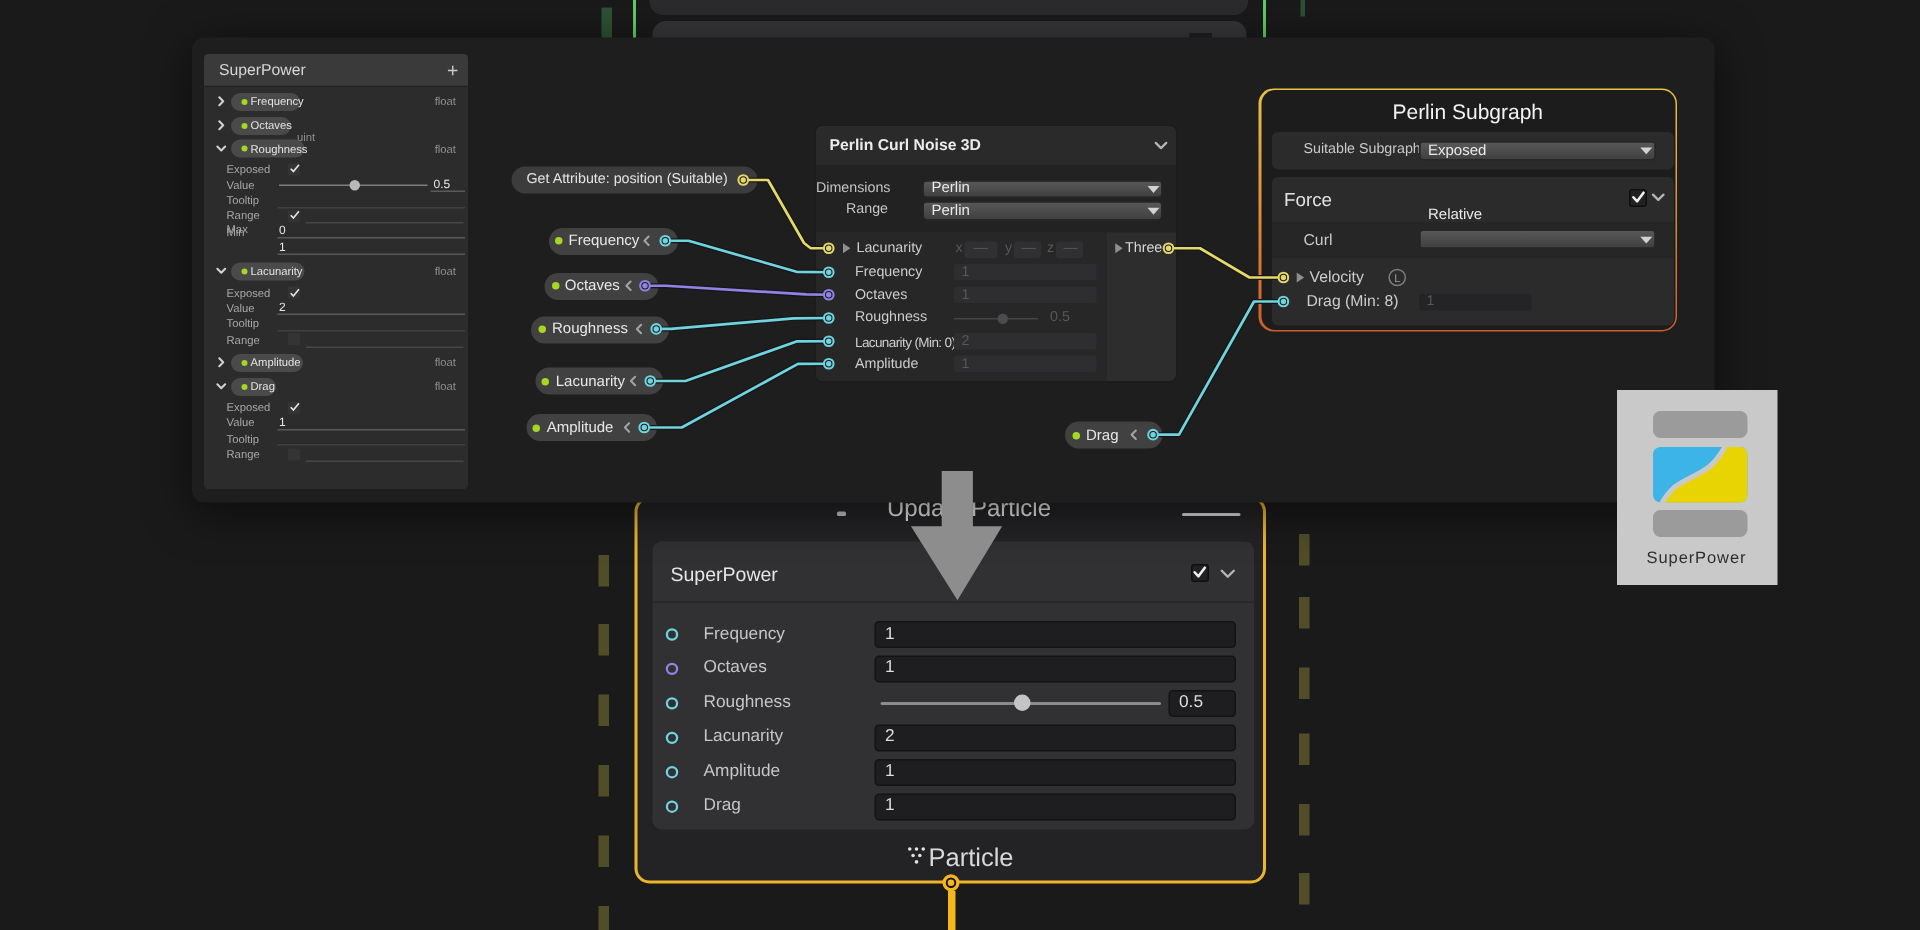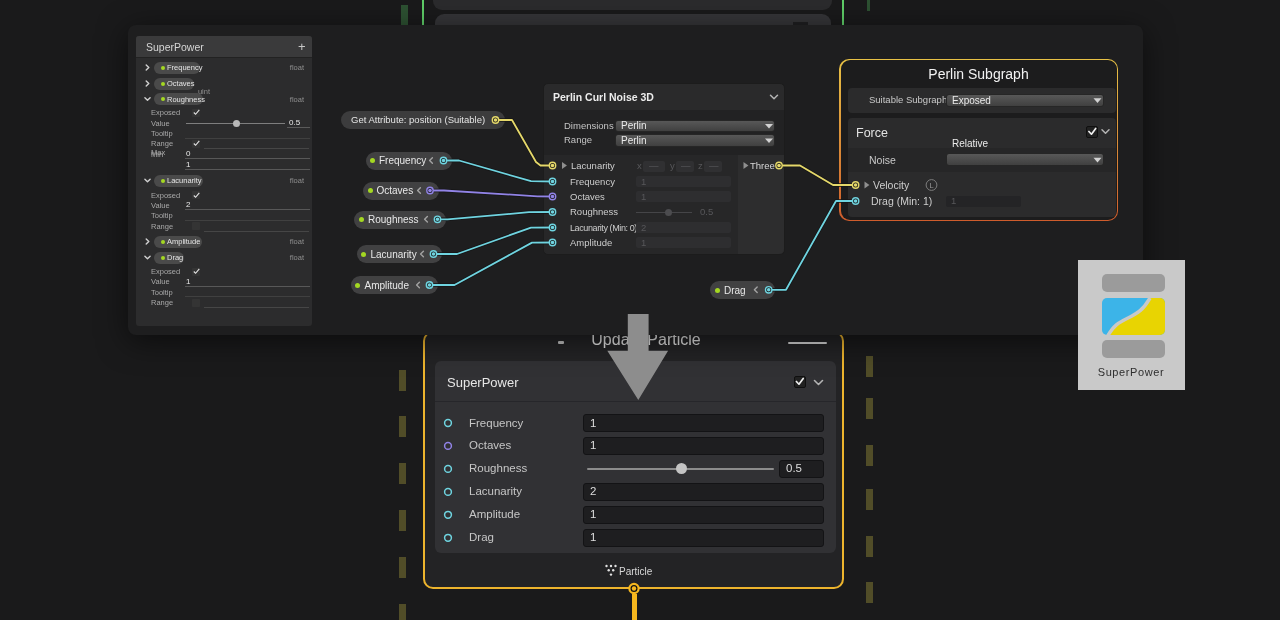--- a/index.html
+++ b/index.html
@@ -44,21 +44,21 @@
 <div class="tx" style="left:469px;top:506.3px;font-size:11.5px;line-height:17px;color:#c6c6c6;">Amplitude</div>
 <div class="d" style="left:583px;top:506.0px;width:241px;height:17.6px;background:#1e1e20;border:1px solid #131315;border-radius:3px"></div>
 <div class="tx" style="left:590px;top:506.3px;font-size:11.5px;line-height:17px;color:#dedede;">1</div>
 <div class="tx" style="left:469px;top:529.2px;font-size:11.5px;line-height:17px;color:#c6c6c6;">Drag</div>
 <div class="d" style="left:583px;top:529.0px;width:241px;height:17.6px;background:#1e1e20;border:1px solid #131315;border-radius:3px"></div>
 <div class="tx" style="left:590px;top:529.2px;font-size:11.5px;line-height:17px;color:#dedede;">1</div>
 <div class="d" style="left:587px;top:467.9px;width:187px;height:2px;background:#8c8c8c;border-radius:1px"></div>
 <div class="d" style="left:675.5px;top:463.4px;width:11px;height:11px;background:#c4c4c4;border-radius:50%"></div>
 <div class="d" style="left:779px;top:460.1px;width:45px;height:17.6px;background:#1e1e20;border:1px solid #131315;border-radius:3px"></div>
 <div class="tx" style="left:786px;top:460.4px;font-size:11.5px;line-height:17px;color:#dedede;">0.5</div>
-<div class="tx" style="left:619px;top:562.5px;font-size:10px;line-height:17px;color:#d8d8d8;">Particle</div>
+<div class="tx" style="left:619px;top:562.5px;font-size:17px;line-height:17px;color:#d8d8d8;">Particle</div>
 <div class="d" style="left:631.5px;top:594px;width:5px;height:26px;background:#f6b71e"></div>
 <div class="d" style="left:128px;top:25px;width:1015px;height:310px;background:#1e1e1f;border-radius:8px;box-shadow:0 6px 30px rgba(0,0,0,0.55)"></div>
 <div class="d" style="left:136px;top:36px;width:176px;height:290px;background:#2c2c2d;border-radius:3px"></div>
 <div class="d" style="left:136px;top:36px;width:176px;height:22px;background:#3a3a3b;border-radius:3px 3px 0 0;border-bottom:1px solid #222"></div>
 <div class="tx" style="left:146px;top:39.0px;font-size:10.5px;line-height:16px;color:#d6d6d6;">SuperPower</div>
 <div class="tx" style="left:298px;top:37.0px;font-size:13px;line-height:20px;color:#c8c8c8;">+</div>
 <div class="d" style="left:154px;top:61.5px;width:46px;height:12px;background:#4a4a4a;border-radius:6px"></div>
 <div class="d" style="left:161px;top:65.5px;width:4px;height:4px;background:#a4d822;border-radius:50%"></div>
 <div class="tx" style="left:167px;top:62.0px;font-size:7.5px;line-height:11px;color:#e4e4e4;">Frequency</div>
 <div class="tx" style="left:104px;top:62.0px;width:200px;text-align:right;font-size:7.5px;line-height:11px;color:#8f8f8f;">float</div>
@@ -150,21 +150,21 @@
 <div class="d" style="left:355.0px;top:282.5px;width:5px;height:5px;background:#a4d822;border-radius:50%"></div>
 <div class="tx" style="left:364.5px;top:277.5px;font-size:10px;line-height:15px;color:#e8e8e8;">Amplitude</div>
 <div class="d" style="left:710px;top:281px;width:65px;height:18px;background:#414142;border-radius:9px"></div>
 <div class="d" style="left:714.5px;top:287.5px;width:5px;height:5px;background:#a4d822;border-radius:50%"></div>
 <div class="tx" style="left:724px;top:282.5px;font-size:10px;line-height:15px;color:#e8e8e8;">Drag</div>
 <div class="d" style="left:543px;top:83px;width:242px;height:172px;background:#2a2a2b;border-radius:5px;border:1px solid #1c1c1c"></div>
 <div class="d" style="left:544px;top:110px;width:240px;height:45px;background:#222223"></div>
 <div class="d" style="left:544px;top:155px;width:240px;height:99px;background:#272728;border-radius:0 0 5px 5px"></div>
 <div class="d" style="left:738px;top:155px;width:46px;height:99px;background:#2d2d2e;border-radius:0 0 5px 0"></div>
 <div class="tx" style="left:553px;top:88.5px;font-size:10.5px;line-height:16px;color:#ececec;font-weight:bold">Perlin Curl Noise 3D</div>
-<div class="tx" style="left:564px;top:118.5px;font-size:9.5px;line-height:14px;color:#c4c4c4;">Dimensions</div>
+<div class="tx" style="left:544px;top:118.5px;font-size:9.5px;line-height:14px;color:#c4c4c4;">Dimensions</div>
 <div class="tx" style="left:564px;top:133.0px;font-size:9.5px;line-height:14px;color:#c4c4c4;">Range</div>
 <div class="d" style="left:615px;top:119.5px;width:160px;height:12.5px;background:linear-gradient(#585858,#404040);border:1px solid #262626;border-radius:3px"></div>
 <div class="tx" style="left:621px;top:118.2px;font-size:10px;line-height:15px;color:#eaeaea;">Perlin</div>
 <div class="d" style="left:615px;top:134px;width:160px;height:12.5px;background:linear-gradient(#585858,#404040);border:1px solid #262626;border-radius:3px"></div>
 <div class="tx" style="left:621px;top:132.8px;font-size:10px;line-height:15px;color:#eaeaea;">Perlin</div>
 <div class="tx" style="left:571px;top:158.5px;font-size:9.5px;line-height:14px;color:#cdcdcd;">Lacunarity</div>
 <div class="tx" style="left:570px;top:174.5px;font-size:9.5px;line-height:14px;color:#cdcdcd;">Frequency</div>
 <div class="tx" style="left:570px;top:189.5px;font-size:9.5px;line-height:14px;color:#cdcdcd;">Octaves</div>
 <div class="tx" style="left:570px;top:205.0px;font-size:9.5px;line-height:14px;color:#cdcdcd;">Roughness</div>
 <div class="tx" style="left:570px;top:220.5px;font-size:9px;line-height:14px;color:#cdcdcd;letter-spacing:-0.4px">Lacunarity (Min: 0)</div>
@@ -193,25 +193,25 @@
 <div class="d" style="left:839px;top:58.5px;width:279px;height:162.5px;background:linear-gradient(#e8c245,#cf5c2c);border-radius:10px"></div>
 <div class="d" style="left:840.5px;top:60px;width:276px;height:159.5px;background:#1c1c1d;border-radius:9px"></div>
 <div class="tx" style="left:778.5px;top:64.0px;width:400px;text-align:center;font-size:14px;line-height:21px;color:#f2f2f2;">Perlin Subgraph</div>
 <div class="d" style="left:847.5px;top:87.5px;width:268px;height:25px;background:#2b2b2c;border-radius:4px"></div>
 <div class="tx" style="left:869px;top:93.0px;font-size:9.5px;line-height:14px;color:#c9c9c9;">Suitable Subgraph</div>
 <div class="d" style="left:946px;top:93.5px;width:158px;height:13px;background:linear-gradient(#585858,#404040);border:1px solid #262626;border-radius:3px"></div>
 <div class="tx" style="left:952px;top:92.5px;font-size:10px;line-height:15px;color:#eaeaea;">Exposed</div>
 <div class="d" style="left:847.5px;top:117.5px;width:268px;height:99.5px;background:#2b2b2c;border-radius:4px"></div>
 <div class="tx" style="left:856px;top:124.0px;font-size:12.5px;line-height:19px;color:#e2e2e2;">Force</div>
 <div class="d" style="left:847.5px;top:147.5px;width:268px;height:24.5px;background:#262627"></div>
-<div class="tx" style="left:869px;top:152.0px;font-size:10.5px;line-height:16px;color:#c9c9c9;">Noise</div>
+<div class="tx" style="left:869px;top:152.0px;font-size:10.5px;line-height:16px;color:#c9c9c9;">Curl</div>
 <div class="d" style="left:946px;top:153px;width:158px;height:13px;background:linear-gradient(#585858,#404040);border:1px solid #262626;border-radius:3px"></div>
 <div class="tx" style="left:952px;top:136px;font-size:10px;line-height:15px;color:#eaeaea;">Relative</div>
 <div class="tx" style="left:873px;top:177.0px;font-size:10.5px;line-height:16px;color:#cdcdcd;">Velocity</div>
-<div class="tx" style="left:871px;top:193.0px;font-size:10.5px;line-height:16px;color:#cdcdcd;">Drag (Min: 1)</div>
+<div class="tx" style="left:871px;top:193.0px;font-size:10.5px;line-height:16px;color:#cdcdcd;">Drag (Min: 8)</div>
 <div class="d" style="left:946px;top:195.5px;width:75px;height:11px;background:#242426;border-radius:2px"></div>
 <div class="tx" style="left:951px;top:194.0px;font-size:9.5px;line-height:14px;color:#57575a;">1</div>
 <div class="d" style="left:1086px;top:125.5px;width:12px;height:12px;background:#212121;border:1px solid #0f0f0f;border-radius:2px"></div>
 <div class="d" style="left:793.5px;top:375.5px;width:12px;height:12px;background:#212121;border:1px solid #0f0f0f;border-radius:2px"></div>
 <svg class="d" style="left:0;top:0" width="1280" height="620" viewBox="0 0 1280 620">
 <path d="M 497 120 L 512 120 L 536 162 L 540.5 165.5 L 552.5 165.5" stroke="#161617" stroke-width="3.4000000000000004" fill="none" stroke-linejoin="round" stroke-linecap="round"></path>
 <path d="M 497 120 L 512 120 L 536 162 L 540.5 165.5 L 552.5 165.5" stroke="#e5d86a" stroke-width="1.8" fill="none" stroke-linejoin="round" stroke-linecap="round"></path>
 <path d="M 443.5 160.5 L 459 160.5 L 531 181.2 L 552.5 181.5" stroke="#161617" stroke-width="3.4000000000000004" fill="none" stroke-linejoin="round" stroke-linecap="round"></path>
 <path d="M 443.5 160.5 L 459 160.5 L 531 181.2 L 552.5 181.5" stroke="#6fd4e0" stroke-width="1.8" fill="none" stroke-linejoin="round" stroke-linecap="round"></path>
 <path d="M 430 190.5 L 444 190.5 L 537.5 196.3 L 552.5 196.5" stroke="#161617" stroke-width="3.4000000000000004" fill="none" stroke-linejoin="round" stroke-linecap="round"></path>

